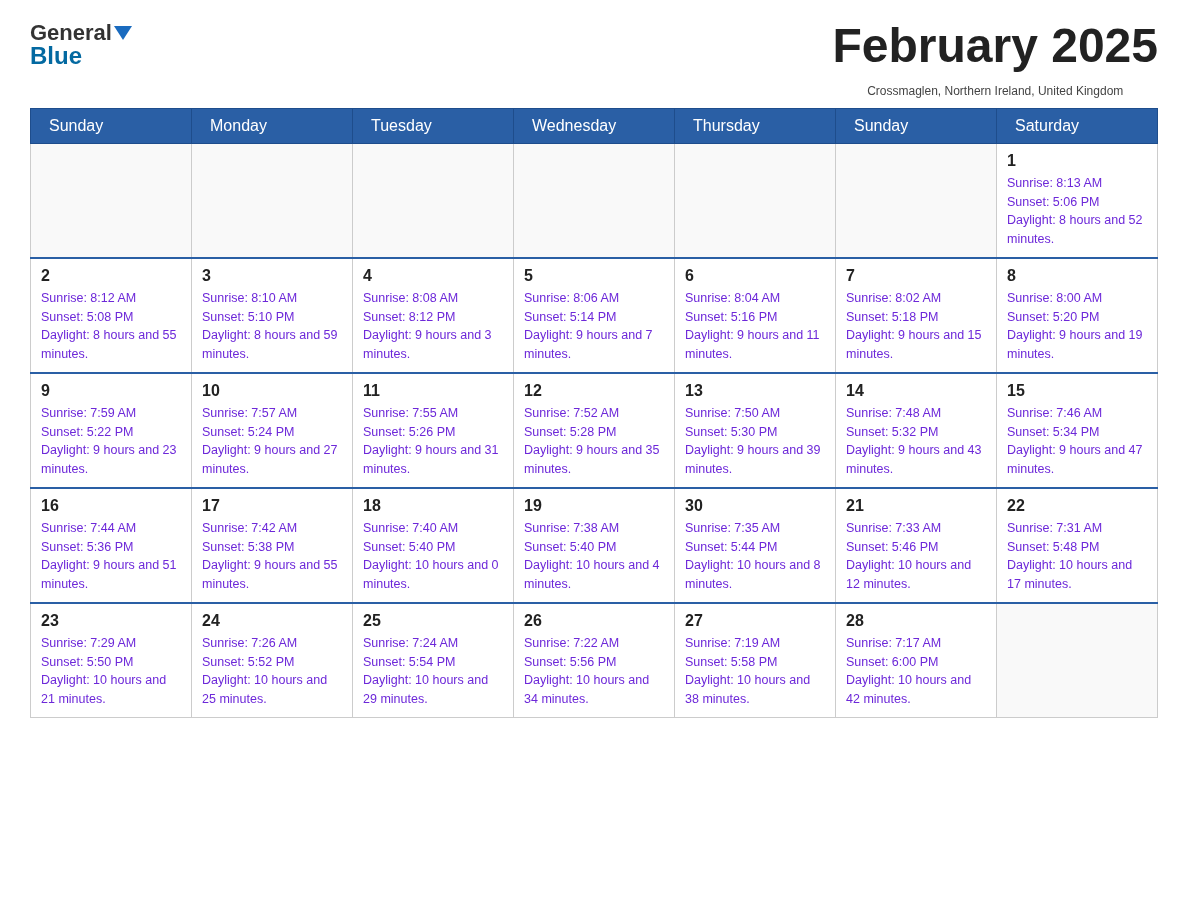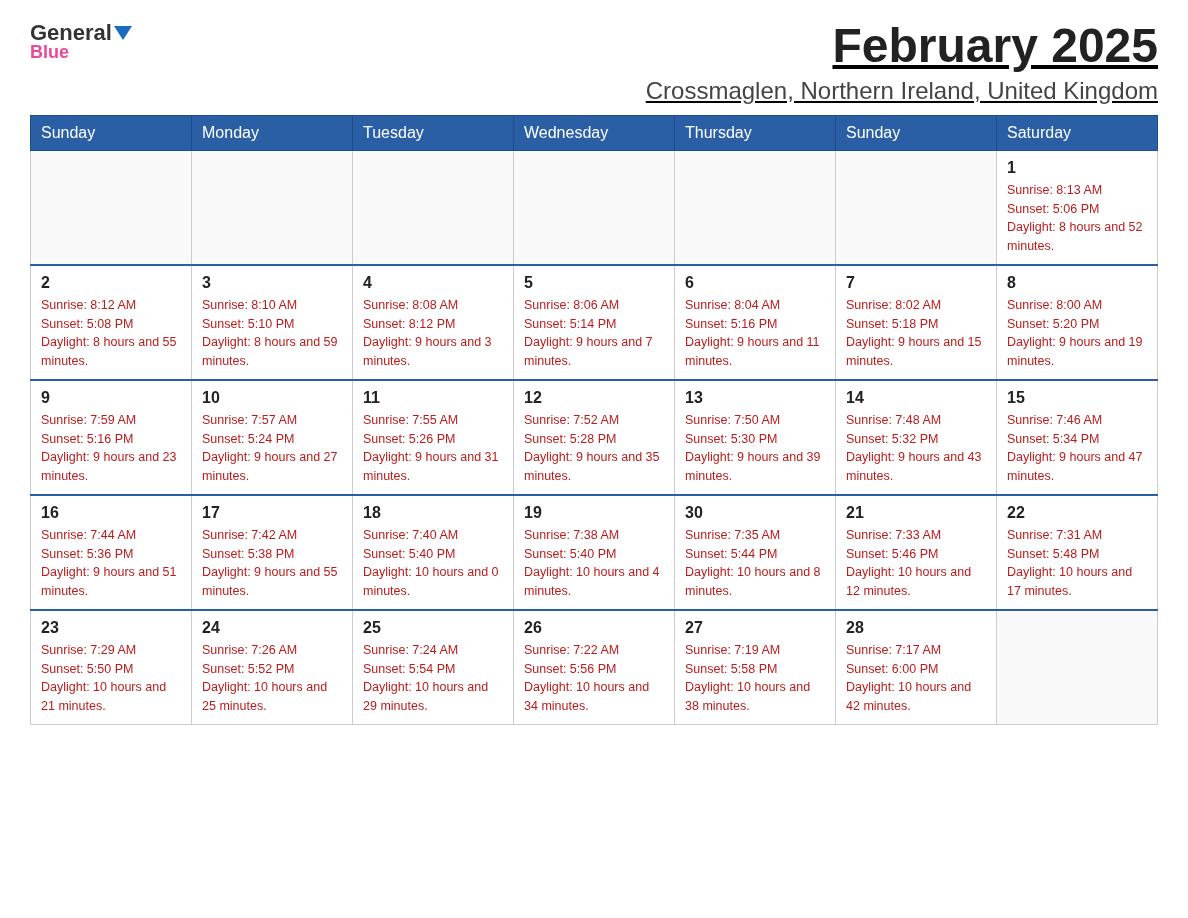--- a/index.html
+++ b/index.html
@@ -20,50 +20,50 @@
       display: flex;
       align-items: center;
       gap: 4px;
     }
     .logo-text-general {
       font-size: 22px;
       font-weight: bold;
       color: #333;
     }
     .logo-text-blue {
-      font-size: 18px;
+      font-size: 24px;
       font-weight: bold;
-      color: #ec4899;
+      color: #0369a1;
     }
     .title-area {
       text-align: right;
-      text-decoration: underline;
     }
     .month-title {
       font-size: 48px;
       font-weight: bold;
       color: #222;
       line-height: 1.1;
     }
     .location-title {
-      font-size: 24px;
+      font-size: 12px;
       color: #444;
-      margin-top: 4px;
+      margin-top: 11px;
+      text-align: center;
     }
     .calendar {
       width: 100%;
       border-collapse: collapse;
       margin-top: 10px;
     }
     .calendar th {
       background-color: #2a5fa5;
       color: #fff;
       font-size: 16px;
       font-weight: normal;
-      padding: 8px 10px;
+      padding: 8px 18px;
       text-align: left;
       border: 1px solid #1e4d8c;
     }
     .calendar td {
       vertical-align: top;
       padding: 8px 10px;
       border: 1px solid #ccc;
       width: 14.28%;
       font-size: 13px;
       color: #333;
@@ -75,21 +75,21 @@
     }
     .day-number {
       font-size: 16px;
       font-weight: bold;
       color: #222;
       display: block;
       margin-bottom: 4px;
     }
     .day-info {
       font-size: 12.5px;
-      color: #b91c1c;
+      color: #6d28d9;
       line-height: 1.5;
     }
     .row-divider td {
       border-top: 2px solid #2a5fa5;
     }
   </style>
 </head>
 <body>
 
 <div class="header">
@@ -180,21 +180,21 @@
           <span class="day-number">8</span>
           <div class="day-info">Sunrise: 8:00 AM
 Sunset: 5:20 PM
 Daylight: 9 hours and 19 minutes.</div>
         </td>
       </tr>
       <tr class="row-divider">
         <td>
           <span class="day-number">9</span>
           <div class="day-info">Sunrise: 7:59 AM
-Sunset: 5:16 PM
+Sunset: 5:22 PM
 Daylight: 9 hours and 23 minutes.</div>
         </td>
         <td>
           <span class="day-number">10</span>
           <div class="day-info">Sunrise: 7:57 AM
 Sunset: 5:24 PM
 Daylight: 9 hours and 27 minutes.</div>
         </td>
         <td>
           <span class="day-number">11</span>

